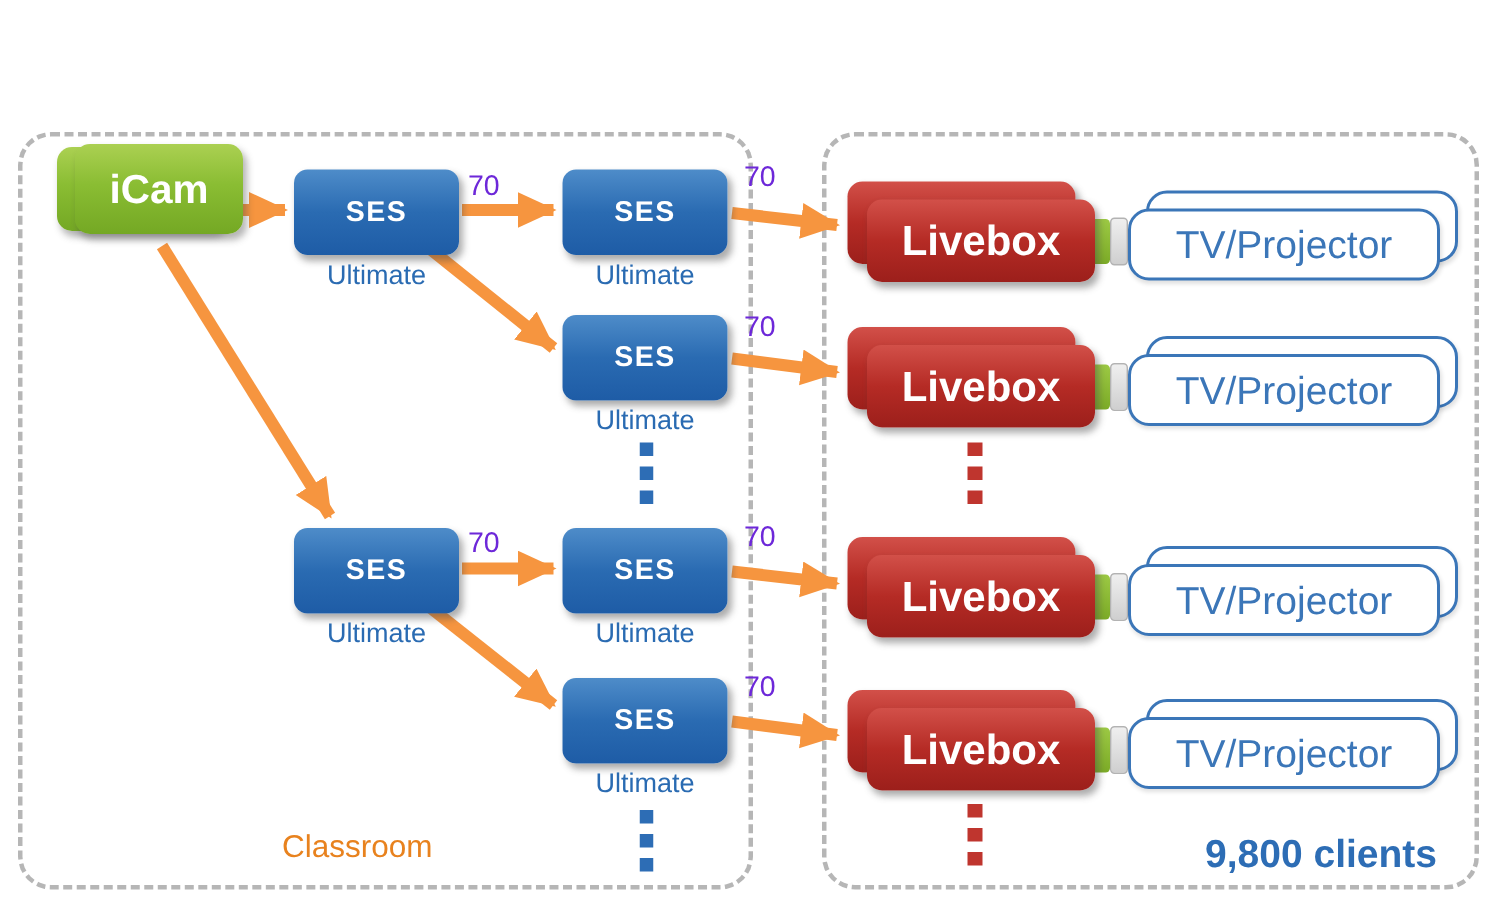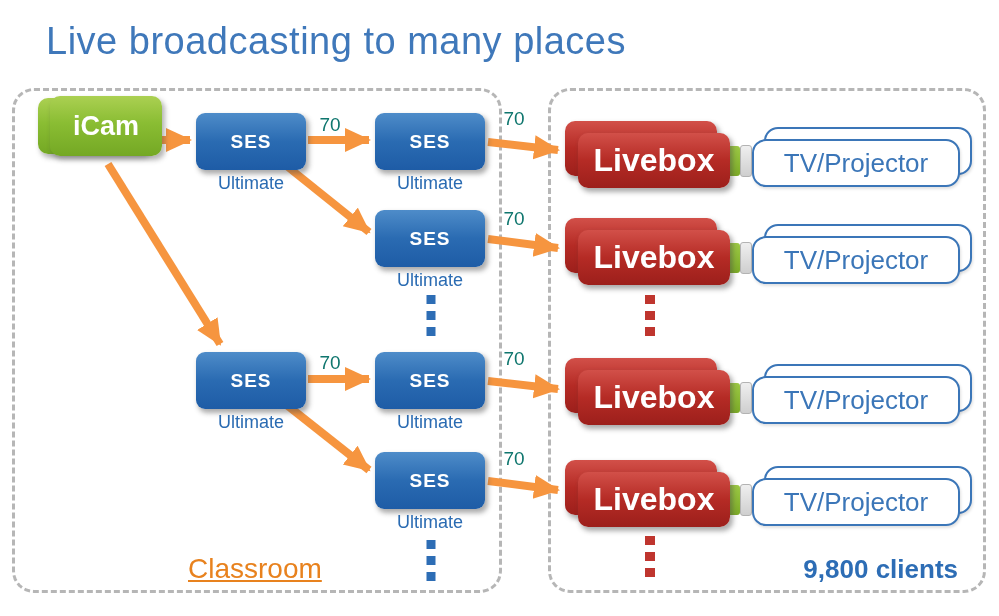--- a/index.html
+++ b/index.html
@@ -24,36 +24,35 @@
   #ah path{fill:var(--arrow-orange);}
   .dots{stroke-dasharray:9 7;}
   .dots-blue{stroke:var(--dots-blue);stroke-width:9;}
   .dots-red{stroke:var(--dots-red);stroke-width:10;}
   .node{position:absolute;z-index:3;display:flex;align-items:center;justify-content:center;color:#fff;font-weight:700;}
   .ses{background:linear-gradient(180deg,#4e8cc9,#2a6bb2 50%,#1e5ca6);border-radius:9px;
        box-shadow:2.5px 3.5px 5px rgba(70,70,70,.45);font-size:19px;letter-spacing:1px;}
   .icam{background:linear-gradient(180deg,#abd052,#8abd33 45%,#74a824);border-radius:10px;
        box-shadow:2.5px 3.5px 5px rgba(70,70,70,.4);font-size:27px;}
   .lb{background:linear-gradient(180deg,#d25049,#b52b25 50%,#9c1f1b);border-radius:10px;
-       box-shadow:2.5px 3.5px 5px rgba(70,70,70,.45);font-size:32px;}
+       box-shadow:2.5px 3.5px 5px rgba(70,70,70,.45);font-size:28px;}
   .tv{background:#fff;border:2.5px solid var(--tv-border-blue);border-radius:14px;
        color:var(--tv-border-blue);font-weight:400;font-size:26px;box-shadow:1px 2px 3px rgba(0,0,0,.12);}
   .lb-tab{position:absolute;z-index:3;background:linear-gradient(180deg,#9cc944,#7cab27);border-radius:3px;}
   .tv-tab{position:absolute;z-index:3;background:linear-gradient(180deg,#efefef,#cfcfcf);border:1px solid #b3b3b3;border-radius:3px;}
   .caption{position:absolute;z-index:3;text-align:center;color:var(--ses-blue);font-size:18px;}
-  .fanout{position:absolute;z-index:4;width:36px;text-align:center;color:#0f766e;font-size:19px;}
-  .classroom-label{position:absolute;z-index:3;color:var(--classroom-orange);font-size:28px;text-decoration:underline;}
+  .fanout{position:absolute;z-index:4;width:36px;color:#6d28d9;font-size:19px;}
+  .classroom-label{position:absolute;z-index:3;color:var(--classroom-orange);font-size:21px;}
   .clients-label{position:absolute;z-index:3;color:var(--clients-blue);font-size:26px;font-weight:700;text-align:right;}
 </style>
 </head>
 <body>
 
 <div class="stage">
 
-  <h1 class="title">Live broadcasting to many places</h1>
 
   <div class="region" style="left:12px;top:88px;width:490px;height:505px;"></div>
   <div class="region" style="left:548px;top:88px;width:438px;height:505px;"></div>
 
   <svg class="links" width="999" height="616" viewBox="0 0 999 616">
     <defs>
       <marker id="ah" markerUnits="userSpaceOnUse" markerWidth="28" markerHeight="26" refX="24" refY="12" orient="auto">
         <path d="M0,0 L26,12 L0,24 Z"></path>
       </marker>
     </defs>

